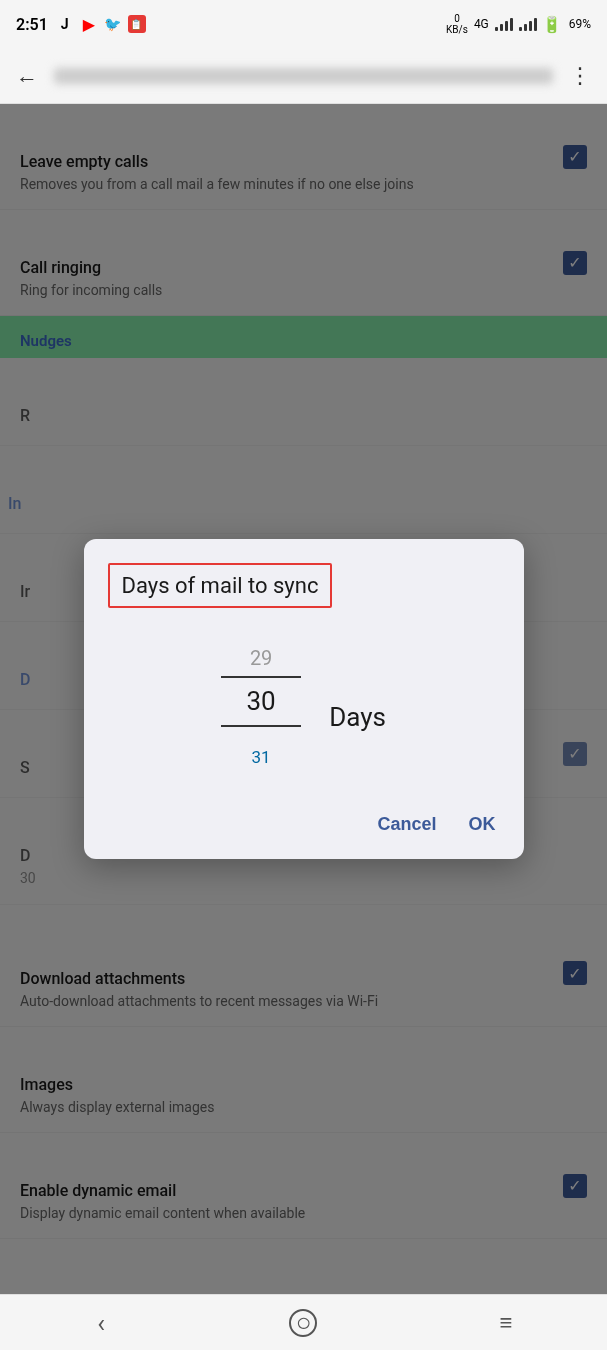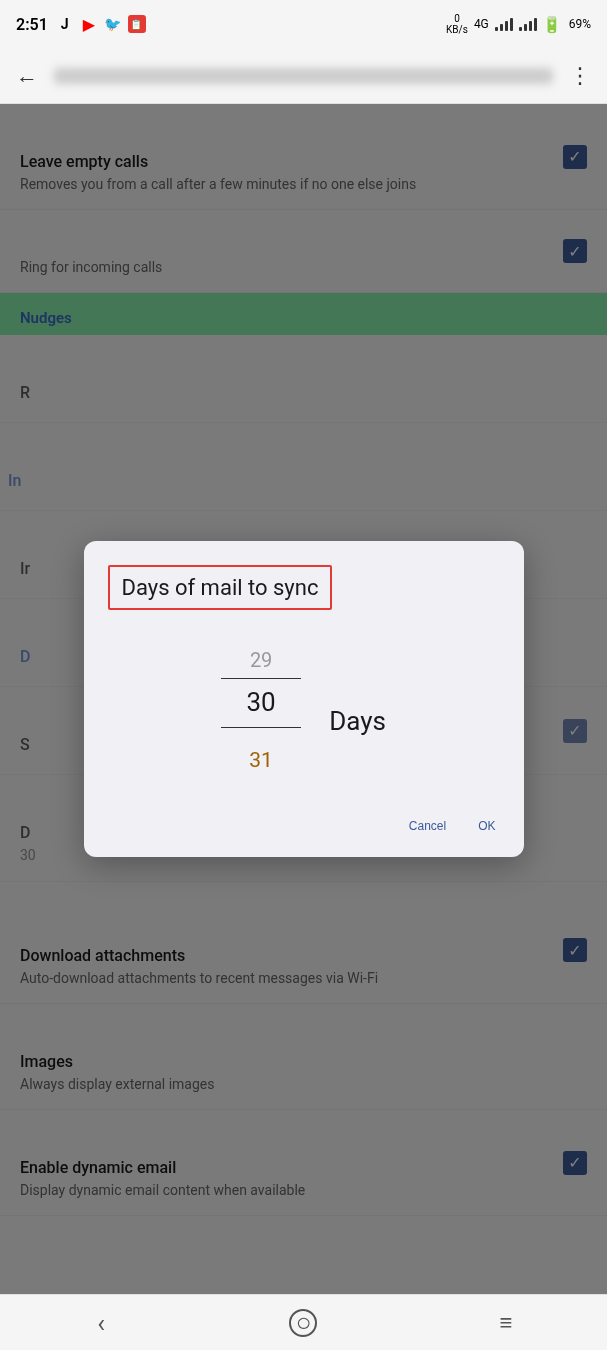--- a/index.html
+++ b/index.html
@@ -217,43 +217,43 @@
     }
 
     .picker-line-bottom {
       width: 80px;
       height: 1.5px;
       background: #333;
       margin-top: 8px;
     }
 
     .picker-next {
-      font-size: 21px;
-      color: #a16207;
+      font-size: 17px;
+      color: #0369a1;
       line-height: 1;
       margin-top: 14px;
     }
 
     .picker-unit {
       font-size: 26px;
       color: #1a1a1a;
       align-self: center;
       margin-top: 20px;
     }
 
     .dialog-actions {
       display: flex;
       justify-content: flex-end;
       gap: 24px;
       margin-top: 24px;
     }
 
     .dialog-btn {
-      font-size: 12px;
-      font-weight: 400;
+      font-size: 18px;
+      font-weight: 700;
       color: #3c5a99;
       background: none;
       border: none;
       cursor: pointer;
       padding: 8px 4px;
       text-transform: none;
     }
 
     
     .bottom-nav {
@@ -339,27 +339,28 @@
   <span class="back-btn">←</span>
   <div class="blurred-title"></div>
   <span class="more-btn">⋮</span>
 </div>
 
 <div class="settings-bg">
 
   <div class="settings-item">
     <div class="settings-item-text">
       <div class="settings-item-title">Leave empty calls</div>
-      <div class="settings-item-subtitle">Removes you from a call after a few minutes if no one else joins</div>
+      <div class="settings-item-subtitle">Removes you from a call mail a few minutes if no one else joins</div>
     </div>
     <div class="checkbox">✓</div>
   </div>
 
   <div class="settings-item">
     <div class="settings-item-text">
+      <div class="settings-item-title">Call ringing</div>
       <div class="settings-item-subtitle">Ring for incoming calls</div>
     </div>
     <div class="checkbox">✓</div>
   </div>
 
   <div class="section-header">Nudges</div>
 
   <div class="settings-item" style="opacity:0.7;">
     <div class="settings-item-text">
       <div class="settings-item-title">R</div>

